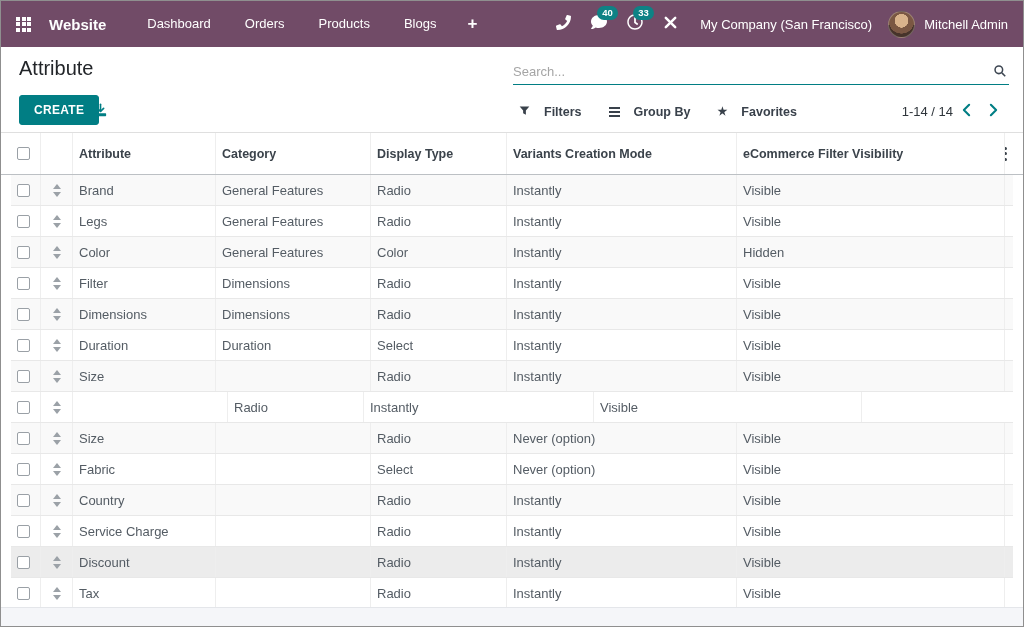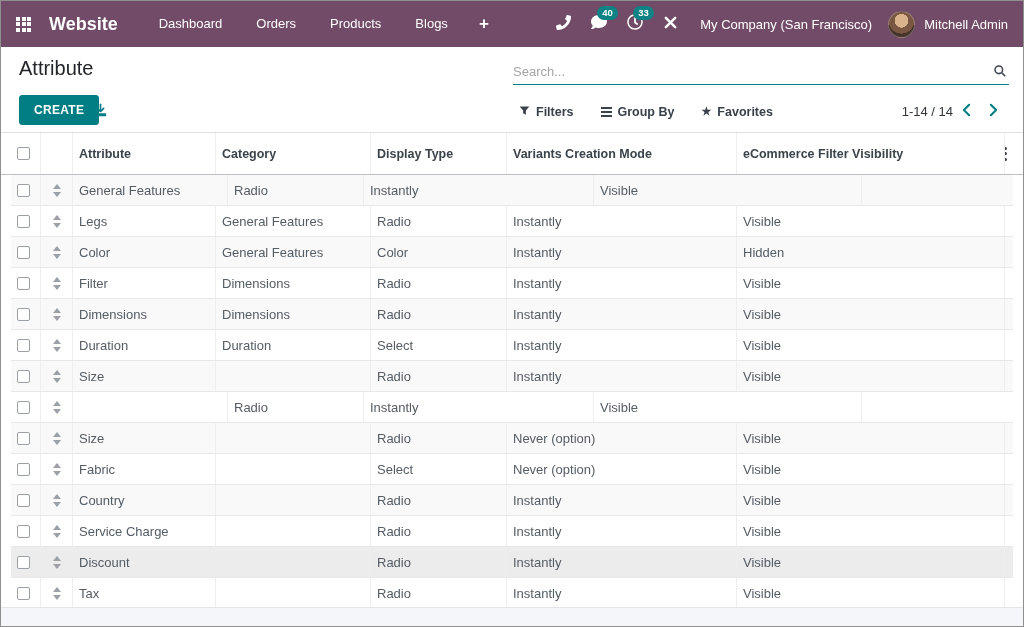--- a/index.html
+++ b/index.html
@@ -6,21 +6,21 @@
   body { font-family: "Liberation Sans", sans-serif; background: #fff; }
   .screen { position: relative; width: 1024px; height: 627px; border: 1px solid #8f8f8f;
             background: #fff; overflow: hidden; }
 
   
   .navbar { display: flex; align-items: center; height: 46px; background: #714B67;
             color: #fff; padding: 0 15px; }
   .apps-btn { display: grid; grid-template-columns: repeat(3,4px); grid-template-rows: repeat(3,4px);
               gap: 1.5px; margin-right: 4px; cursor: pointer; }
   .apps-btn i { background: #fff; }
-  .brand { font-size: 18px; font-weight: bold; margin: 0 24px 0 14px; cursor: pointer; }
+  .brand { font-size: 15px; font-weight: bold; margin: 0 24px 0 14px; cursor: pointer; }
   .nav-item { font-size: 13px; padding: 0 17px; line-height: 46px; cursor: pointer; white-space: nowrap; }
   .nav-plus { font-size: 17px; font-weight: bold; padding: 0 14px; cursor: pointer; }
   .nav-spacer { flex: 1; }
   .systray { display: flex; align-items: center; }
   .icon-btn { position: relative; padding: 0 10px; display: flex; align-items: center; cursor: pointer; }
   .badge { position: absolute; top: -8px; left: 16px; background: #0e8285; color: #fff;
            font-size: 9.5px; font-weight: bold; padding: 2px 5px; border-radius: 9px; line-height: 1; }
   .company { font-size: 13px; margin: 0 16px 0 12px; cursor: pointer; white-space: nowrap; }
   .user-menu { display: flex; align-items: center; cursor: pointer; }
   .avatar { width: 27px; height: 27px; border-radius: 50%;
@@ -41,21 +41,21 @@
   
   .controlbar-wrap { border-bottom: 1px solid #dfdfdf; }
   .controlbar { position: relative; height: 41px; }
   .btn-create { position: absolute; left: 18px; top: 4px; background: #017e84; color: #fff;
                 border: 1px solid #017e84; border-radius: 3px; font-size: 12px; font-weight: bold;
                 padding: 7px 14px; letter-spacing: .3px; cursor: pointer;
                 font-family: "Liberation Sans", sans-serif; }
   .btn-export { position: absolute; left: 92px; top: 12px; cursor: pointer; display: flex; }
   .filter-group { position: absolute; left: 518px; top: 0; height: 100%; display: flex;
                   align-items: center; gap: 27px; }
-  .filter-btn { display: flex; align-items: center; gap: 6px; font-size: 12.5px; font-weight: bold;
+  .filter-btn { display: flex; align-items: center; gap: 14px; font-size: 12.5px; font-weight: bold;
                 color: #39414b; cursor: pointer; }
   .gb-icon { display: inline-flex; flex-direction: column; gap: 2px; }
   .gb-icon i { width: 11px; height: 2px; background: #39414b; }
   .star-glyph { font-size: 11px; color: #39414b; }
   .pager { position: absolute; right: 16px; top: 0; height: 100%; display: flex; align-items: center; }
   .pager-range { font-size: 13px; color: #2f353b; }
   .pager-btn { padding: 4px 9px; cursor: pointer; display: flex; }
 
   
   .thead-wrap { border-bottom: 1px solid #bcc0c4; background: #fff; }
@@ -250,20 +250,21 @@
     <div class="tr striped">
       <div class="td col-select">
           <span class="cb"></span>
         </div>
       <div class="td col-handle">
         <span class="drag">
             <i class="tri-up"></i>
             <i class="tri-down"></i>
           </span>
       </div>
+      <div class="td col-attr">Brand</div>
       <div class="td col-cat">General Features</div>
       <div class="td col-disp">Radio</div>
       <div class="td col-var">Instantly</div>
       <div class="td col-ecom">Visible</div>
       <div class="td col-dots"></div>
     </div>
 
     <div class="tr">
       <div class="td col-select">
           <span class="cb"></span>

